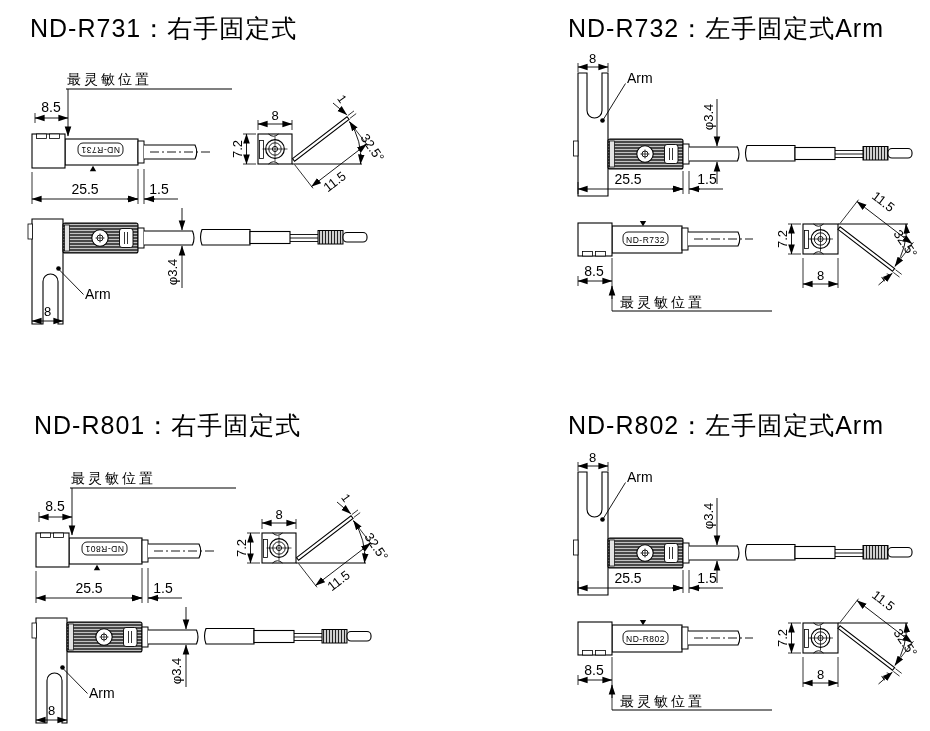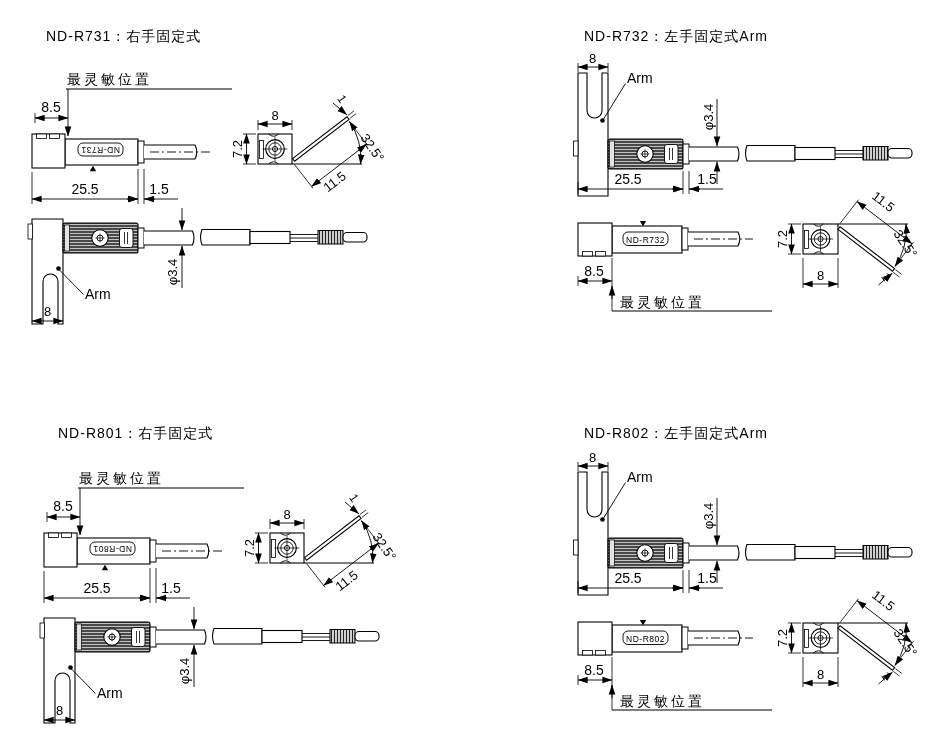--- a/index.html
+++ b/index.html
@@ -1,19 +1,19 @@
 <!DOCTYPE html>
 <html><head>
 <meta charset="utf-8">
 <style>
   html,body{margin:0;padding:0;background:#ffffff;}
   #canvas{position:relative;width:930px;height:731px;background:#fff;overflow:hidden;
           font-family:"Liberation Sans",sans-serif;color:#000;}
   .quad{position:absolute;width:465px;height:365px;}
-  .quad h2{position:absolute;margin:16px;font-size:14px;font-weight:500;letter-spacing:1px;white-space:nowrap;}
+  .quad h2{position:absolute;margin:0;font-size:25px;font-weight:500;letter-spacing:1px;white-space:nowrap;}
   .quad.row1 h2{top:12px;}
   .quad.row2 h2{top:44px;}
   .quad.colL h2{left:30px;}
   .quad.colR h2{left:93px;}
   .quad svg{position:absolute;left:0;}
   .quad.row1 svg{top:36px;}
   .quad.row2 svg{top:70px;}
   svg text{font-family:"Liberation Sans",sans-serif;fill:#000;stroke:none;}
   .t13{font-size:13px;}
   .t14{font-size:14px;}
@@ -243,21 +243,21 @@
     <text class="t14" x="119" y="240" text-anchor="middle">8.5</text>
     <text class="cjk" x="145" y="271">最灵敏位置</text>
     <text class="t13" x="308" y="207" text-anchor="middle" transform="rotate(-90 308 203)">7.2</text>
     <text class="t13" x="345.5" y="244" text-anchor="middle">8</text>
     <text class="t13" x="408" y="170" text-anchor="middle" transform="rotate(37.5 408 166)">11.5</text>
     <text class="t13" x="430" y="212" text-anchor="middle" transform="rotate(55 430 208)">32.5°</text>
     <text class="t12" x="411" y="245" text-anchor="middle" transform="rotate(55 411 241)">1</text>
   </svg>
 </div>
 
-<div class="quad row2 colL" style="left:12px;top:365px">
+<div class="quad row2 colL" style="left:4px;top:365px">
   <h2>ND-R801：右手固定式</h2>
   <svg width="465" height="300" viewBox="0 0 465 300">
     <use href="#geoA"></use>
     <text class="cjk" x="67" y="48">最灵敏位置</text>
     <text class="t14" x="51" y="76" text-anchor="middle">8.5</text>
     <text class="mdl" x="100.5" y="116.5" text-anchor="middle" transform="rotate(180 100.5 113.5)">ND-R801</text>
     <text class="t14" x="85" y="158" text-anchor="middle">25.5</text>
     <text class="t14" x="159" y="158" text-anchor="middle">1.5</text>
     <text class="t13" x="173" y="240" text-anchor="middle" transform="rotate(-90 173 236)">φ3.4</text>
     <text class="t14" x="85" y="263">Arm</text>

